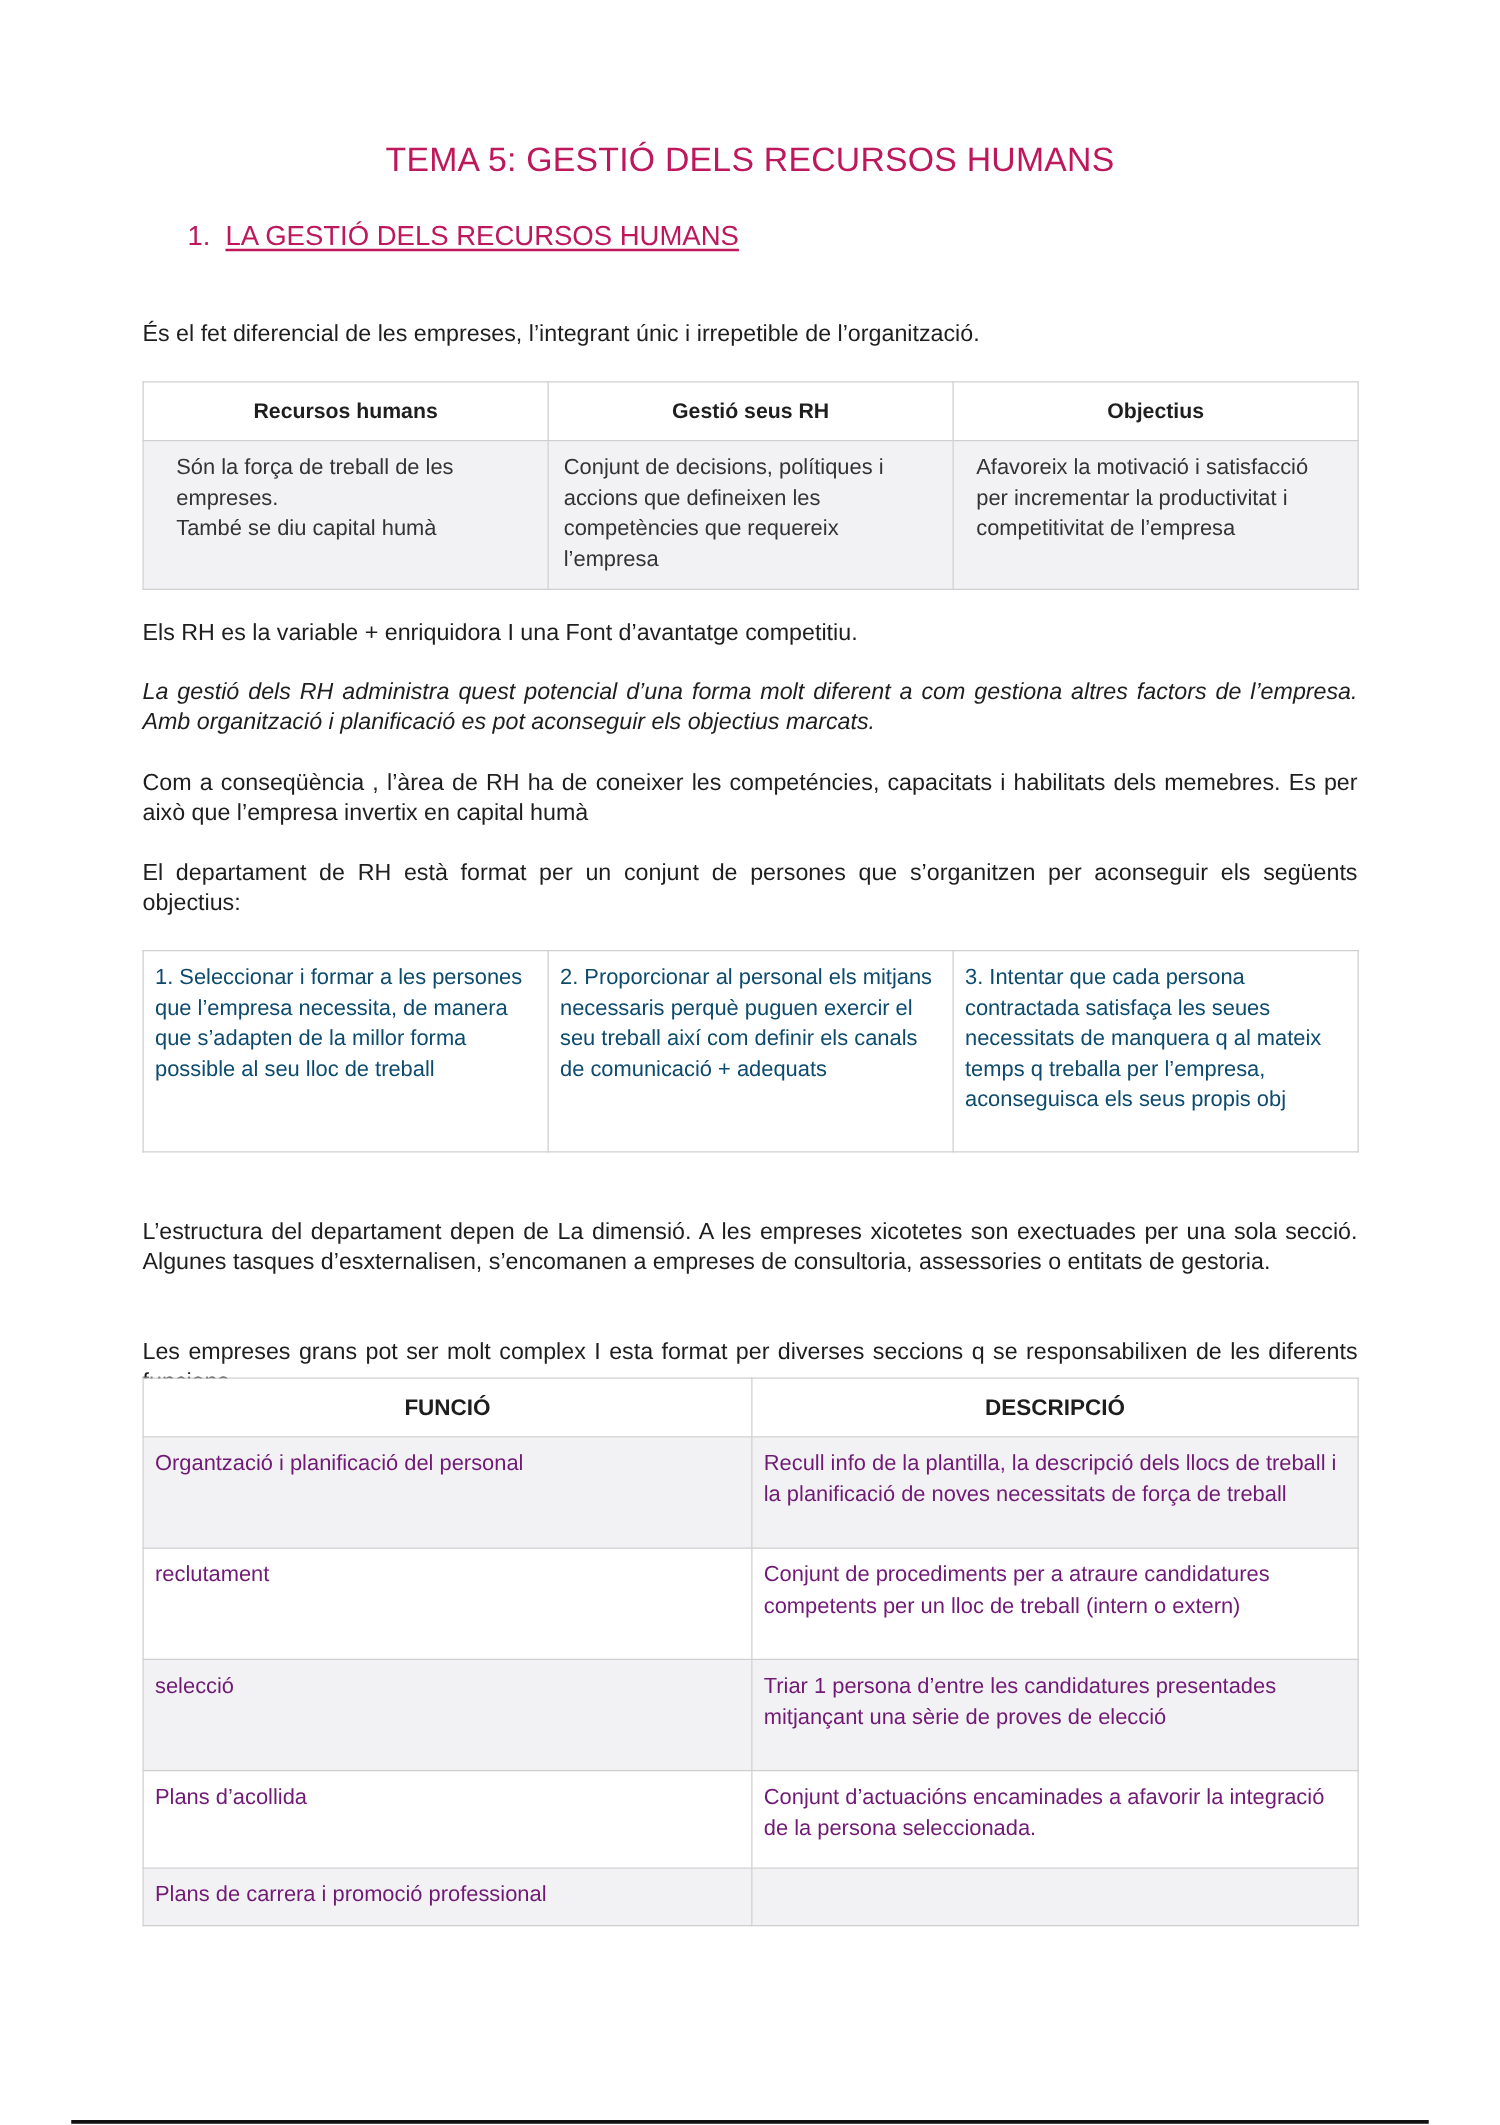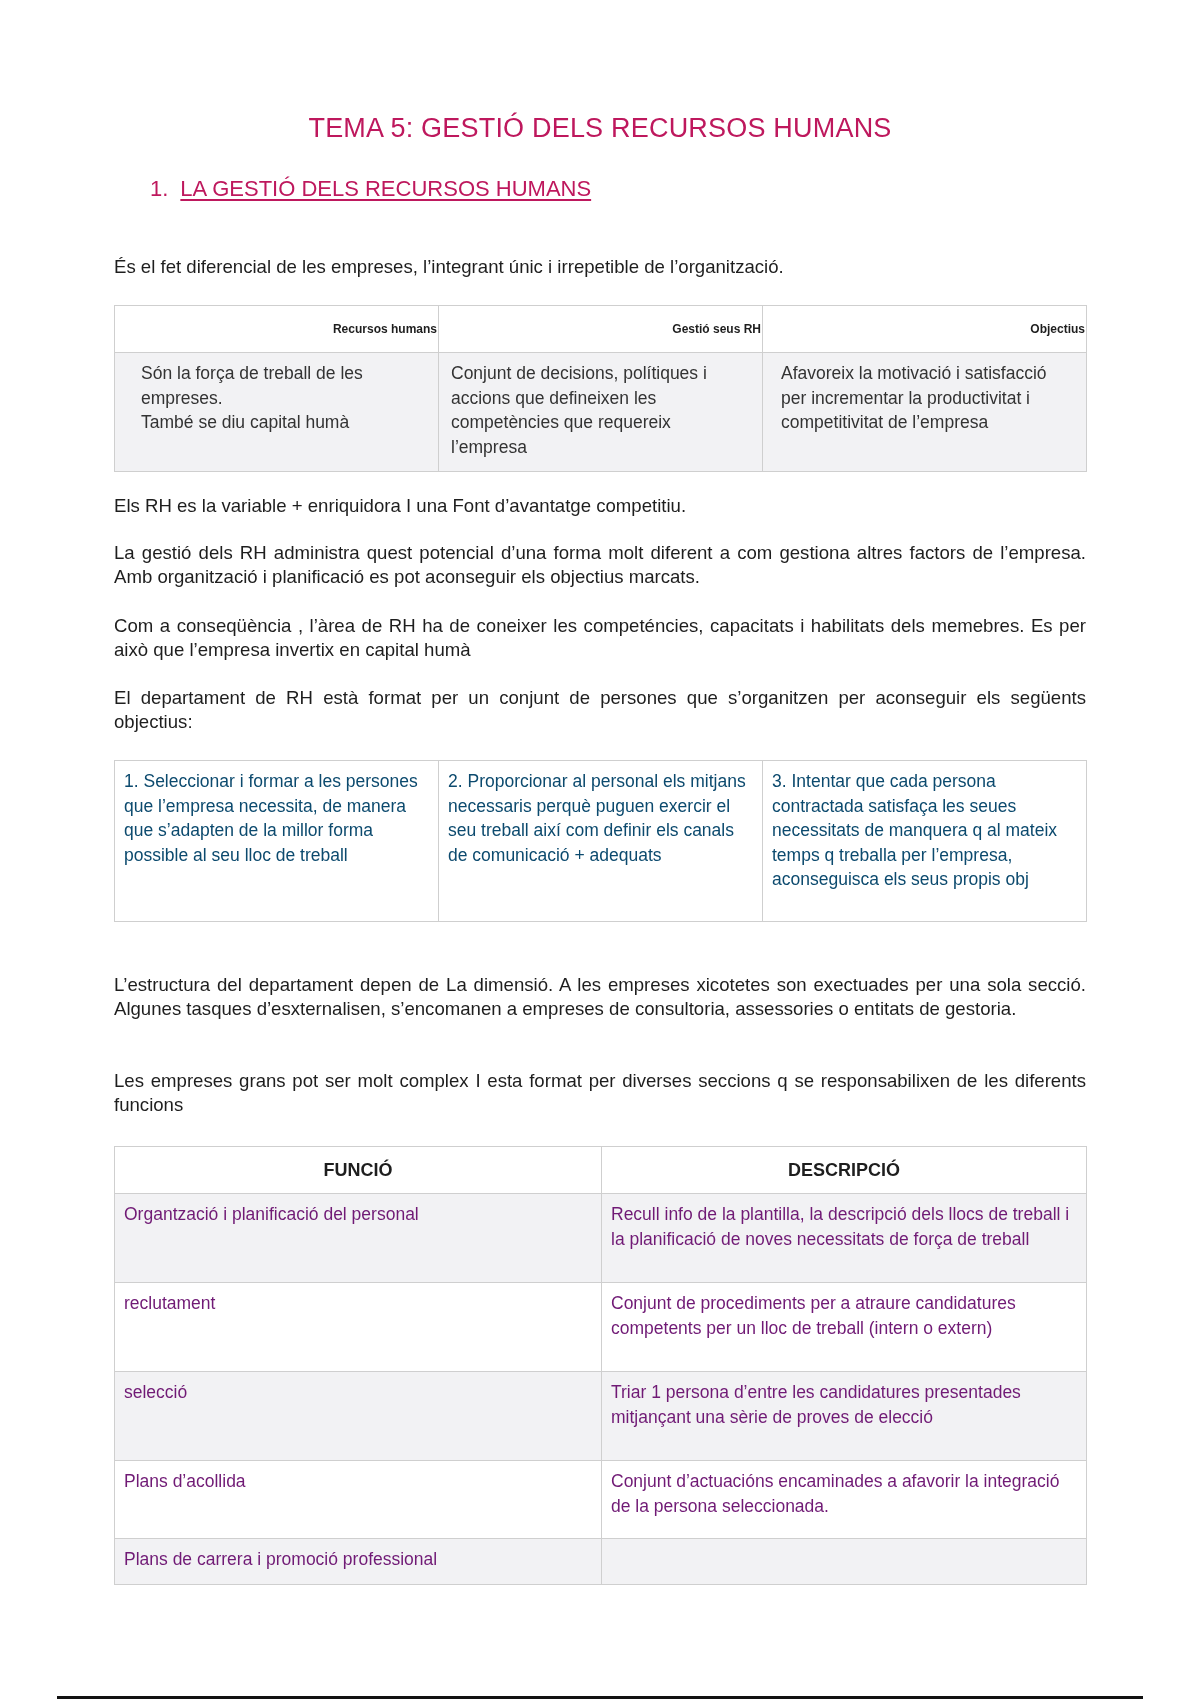--- a/index.html
+++ b/index.html
@@ -8,25 +8,25 @@
   .page-title { position: absolute; top: 113px; left: 0; width: 1200px; text-align: center;
                 font-size: 27px; color: #be185d; letter-spacing: 0.2px; }
   .section-heading { position: absolute; top: 176px; left: 150px; font-size: 22px; color: #be185d; }
   .section-heading .num { margin-right: 12px; }
   .section-heading .txt { text-decoration: underline; text-decoration-thickness: 2px; text-underline-offset: 3px; }
   .para { position: absolute; left: 114px; width: 972px; font-size: 18.6px; line-height: 24px;
           text-align: justify; color: #1e1e1e; margin: 0; }
   table { position: absolute; border-collapse: collapse; table-layout: fixed; }
   td, th { border: 1.5px solid #cfcfcf; vertical-align: top; }
   .t1 { top: 305px; left: 114px; width: 972px; }
-  .t1 th { height: 44px; font-weight: bold; font-size: 12px; text-align: right; vertical-align: middle; background: #fff; }
+  .t1 th { height: 44px; font-weight: bold; font-size: 17px; text-align: center; vertical-align: middle; background: #fff; }
   .t1 td { height: 110px; background: #f2f2f4; font-size: 17.5px; line-height: 24.5px; text-align: left; padding: 8px 10px 0; color: #333; }
   .t2 { top: 760px; left: 114px; width: 972px; }
   .t2 td { height: 152px; background: #fff; font-size: 17.5px; line-height: 24.5px; padding: 8px 9px 0; color: #0c4a6e; }
-  .t3 { top: 1146px; left: 114px; width: 972px; }
+  .t3 { top: 1102px; left: 114px; width: 972px; }
   .t3 th { height: 44px; font-weight: bold; font-size: 18px; text-align: center; vertical-align: middle; background: #fff; }
   .t3 td { font-size: 17.5px; line-height: 24.5px; padding: 8px 9px 6px; color: #701a75; }
   .t3 tr.shade td { background: #f2f2f4; }
   .t3 tr.plain td { background: #fff; }
   .footer-line { position: absolute; top: 1696px; left: 57px; width: 1086px; height: 3px; background: #111; }
 </style>
 </head>
 <body>
 
 <div class="page-title">TEMA 5: GESTIÓ DELS RECURSOS HUMANS</div>
@@ -52,21 +52,21 @@
   <tr>
     <td style="white-space:pre-line;padding-left:26px;padding-right:26px;">Són la força de treball de les empreses.
 També se diu capital humà</td>
     <td style="padding-left:12px;padding-right:12px;">Conjunt de decisions, polítiques i accions que defineixen les competències que requereix l’empresa</td>
     <td style="padding-left:18px;padding-right:18px;">Afavoreix la motivació i satisfacció per incrementar la productivitat i competitivitat de l’empresa</td>
   </tr>
 </tbody>
   </table>
 
 <p class="para" style="top:494px;">Els RH es la variable + enriquidora I una Font d’avantatge competitiu.</p>
-<p class="para" style="top:541px;">La gestió dels RH administra quest potencial d’una forma molt diferent a com gestiona altres factors de l’empresa. Amb organització i planificació es pot aconseguir els objectius marcats.</p>
+<p class="para" style="top:541px;font-style:italic;">La gestió dels RH administra quest potencial d’una forma molt diferent a com gestiona altres factors de l’empresa. Amb organització i planificació es pot aconseguir els objectius marcats.</p>
 <p class="para" style="top:614px;">Com a conseqüència , l’àrea de RH ha de coneixer les competéncies, capacitats i habilitats dels memebres. Es per això que l’empresa invertix en capital humà</p>
 <p class="para" style="top:686px;">El departament de RH està format per un conjunt de persones que s’organitzen per aconseguir els següents objectius:</p>
 
 <table class="t2">
   <colgroup>
       <col style="width:324px">
       <col style="width:324px">
       <col style="width:324px">
     </colgroup>
   <tbody>

